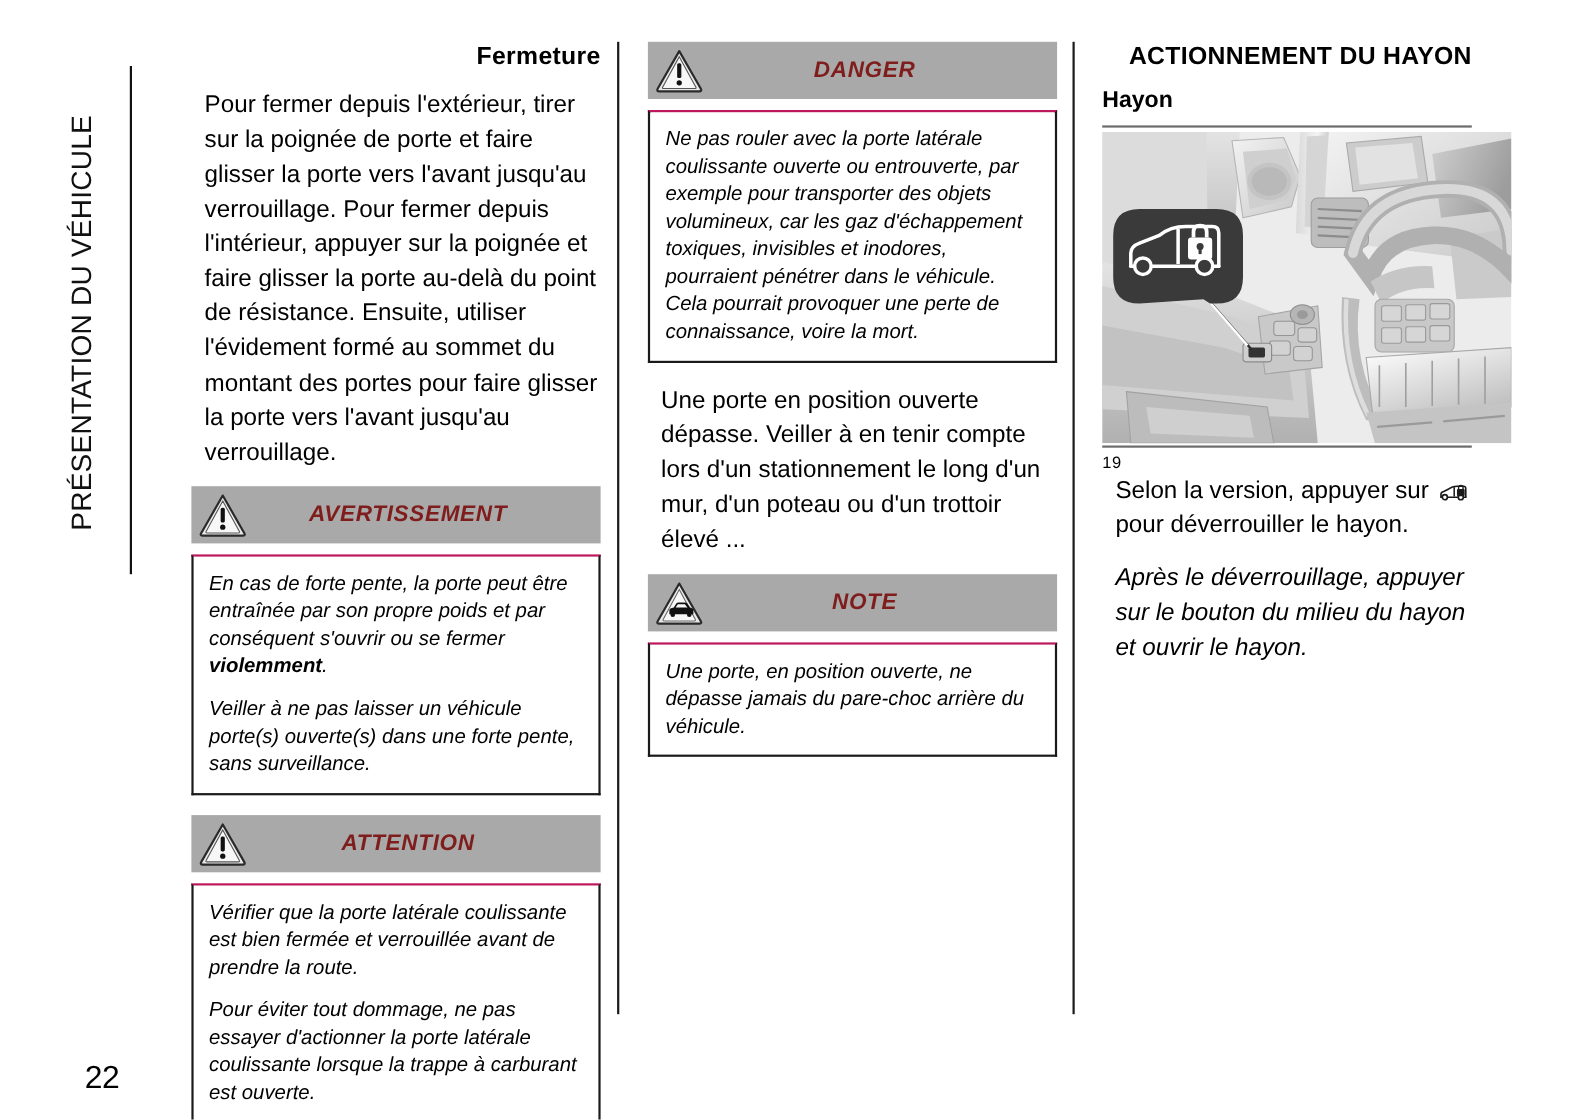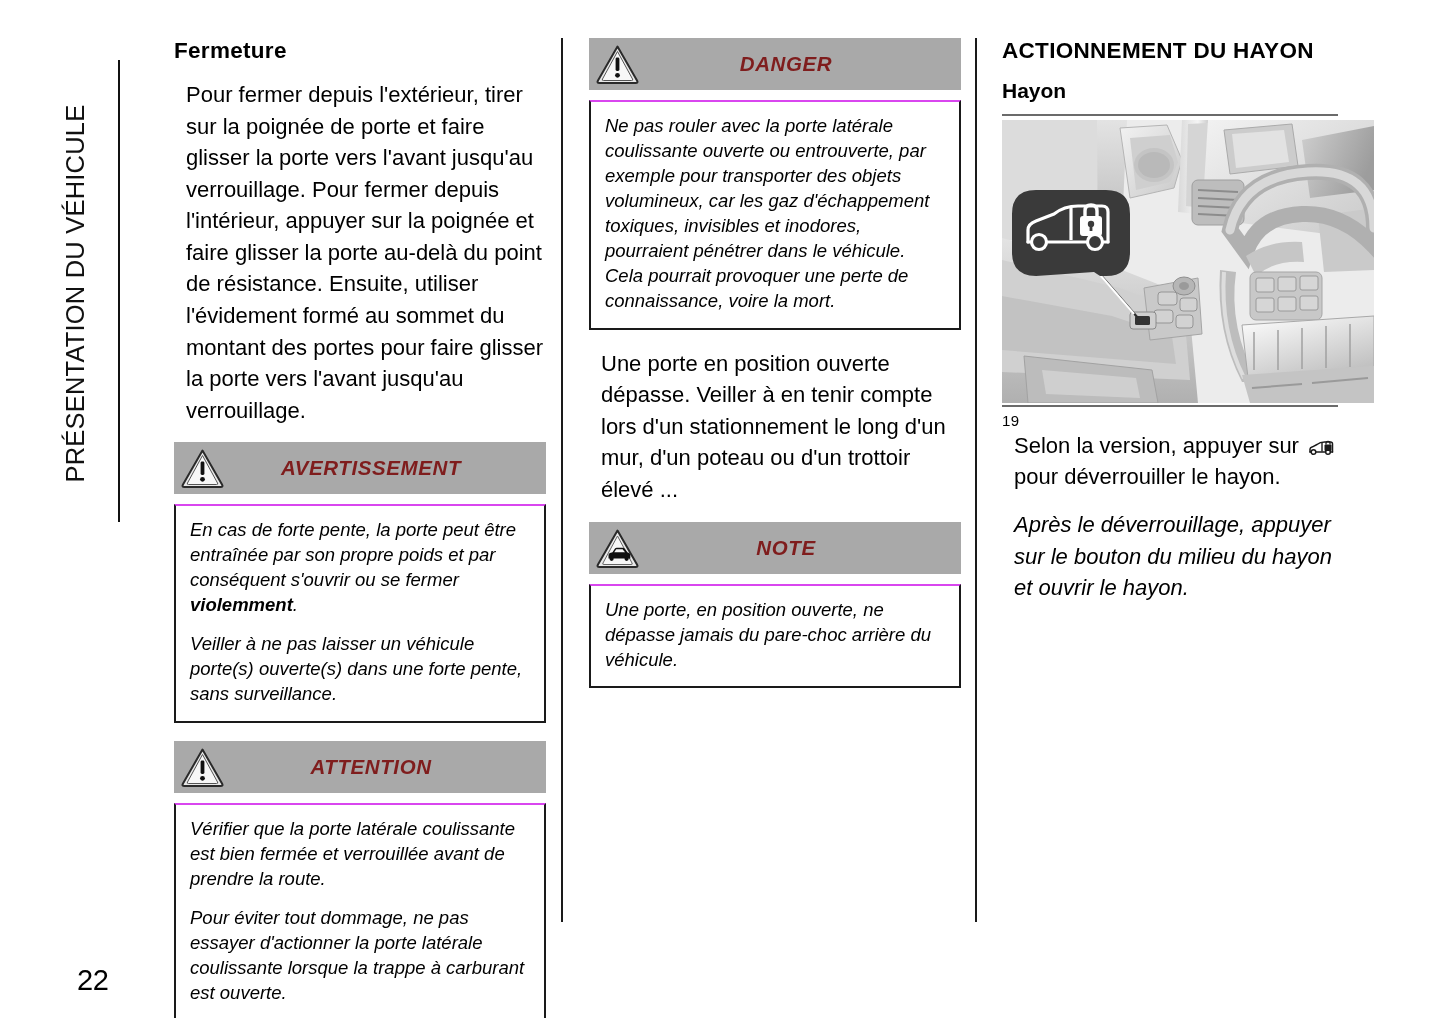--- a/index.html
+++ b/index.html
@@ -69,20 +69,21 @@
   .col3 { left: 1002px; width: 336px; }
 
   
   h1.sect {
     font-size: 22.5px;
     font-weight: bold;
     letter-spacing: 0.3px;
     line-height: 1.16;
     margin: 0 0 15px 0;
     text-transform: none;
+    text-align: right;
   }
   h2.sub {
     font-size: 21px;
     font-weight: bold;
     line-height: 1.18;
     margin: 0 0 10px 0;
   }
   h3.subsub {
     font-size: 17.5px;
     font-weight: bold;
@@ -124,21 +125,21 @@
     text-align: right;
   }
   .admon-body {
     border: 2px solid #1a1a1a;
     border-top: none;
     margin-top: 10px;
     padding: 12px 14px 14px 14px;
     box-sizing: border-box;
   }
   .admon-body {
-    border-top: 2px solid #d946ef;
+    border-top: 2px solid #be185d;
   }
   .admon-body p {
     font-size: 18.5px;
     font-style: italic;
     line-height: 1.35;
     margin: 0 0 14px 0;
   }
   .admon-body p:last-child { margin-bottom: 0; }
   .admon-body b { font-weight: bold; font-style: italic; }
 

